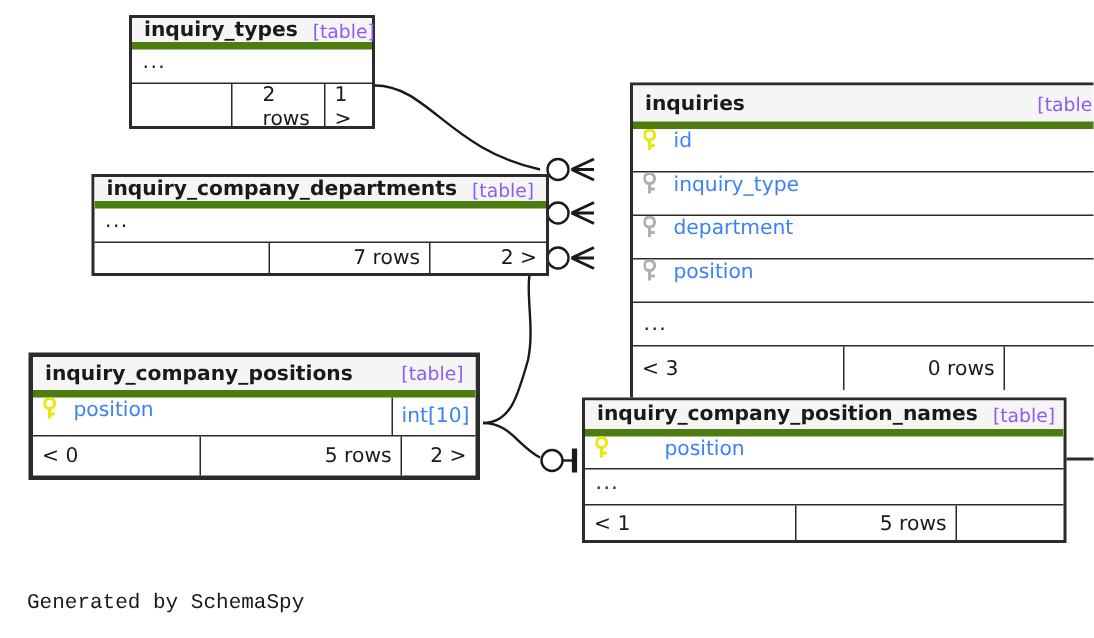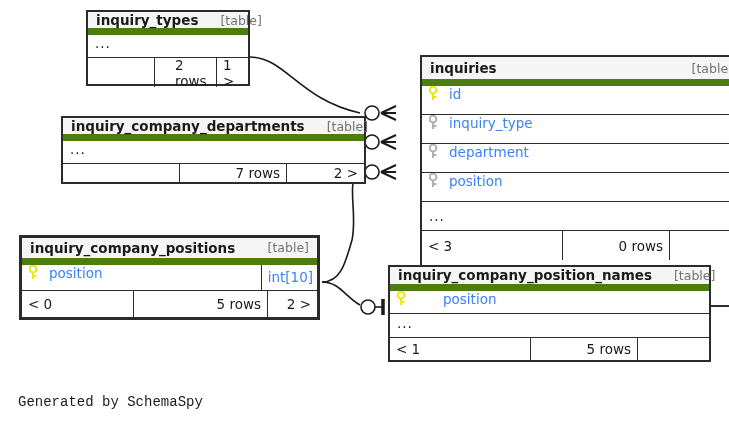--- a/index.html
+++ b/index.html
@@ -36,35 +36,34 @@
     flex-direction: column;
   }
   .table-node.focus {
     border-width: 3px;
   }
   .tbl-header {
     display: flex;
     align-items: center;
     justify-content: space-between;
     background: #f5f5f5;
-    border-bottom: 7px solid #4d7c0f;
+    border-bottom: 5px solid #4d7c0f;
     padding: 0 8px;
     height: 29px;
     box-sizing: border-box;
-    gap: 12px;
   }
   .tbl-name {
     font-weight: bold;
     font-size: 13.5px;
     color: #1a1a1a;
     white-space: nowrap;
   }
   .tbl-tag {
     font-size: 12.5px;
-    color: #737373;
+    color: #8b5cf6;
     white-space: nowrap;
     padding-left: 10px;
   }
   .tbl-row {
     display: flex;
     align-items: flex-start;
     height: 29px;
     box-sizing: border-box;
     border-bottom: 1px solid #2b2b2b;
     padding: 0 7px;

